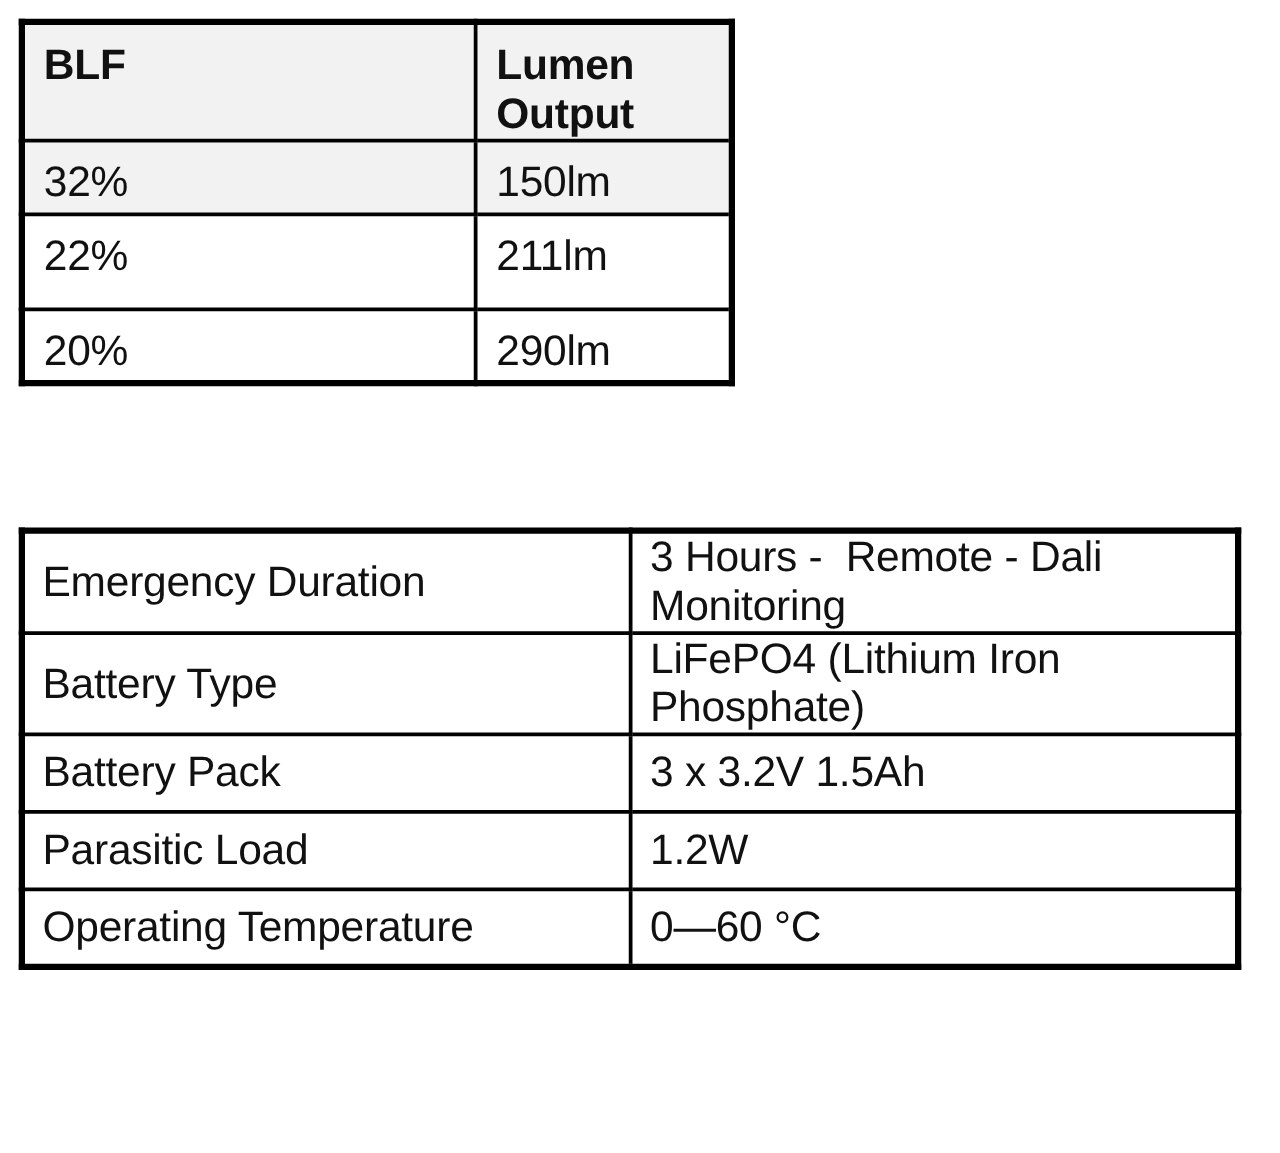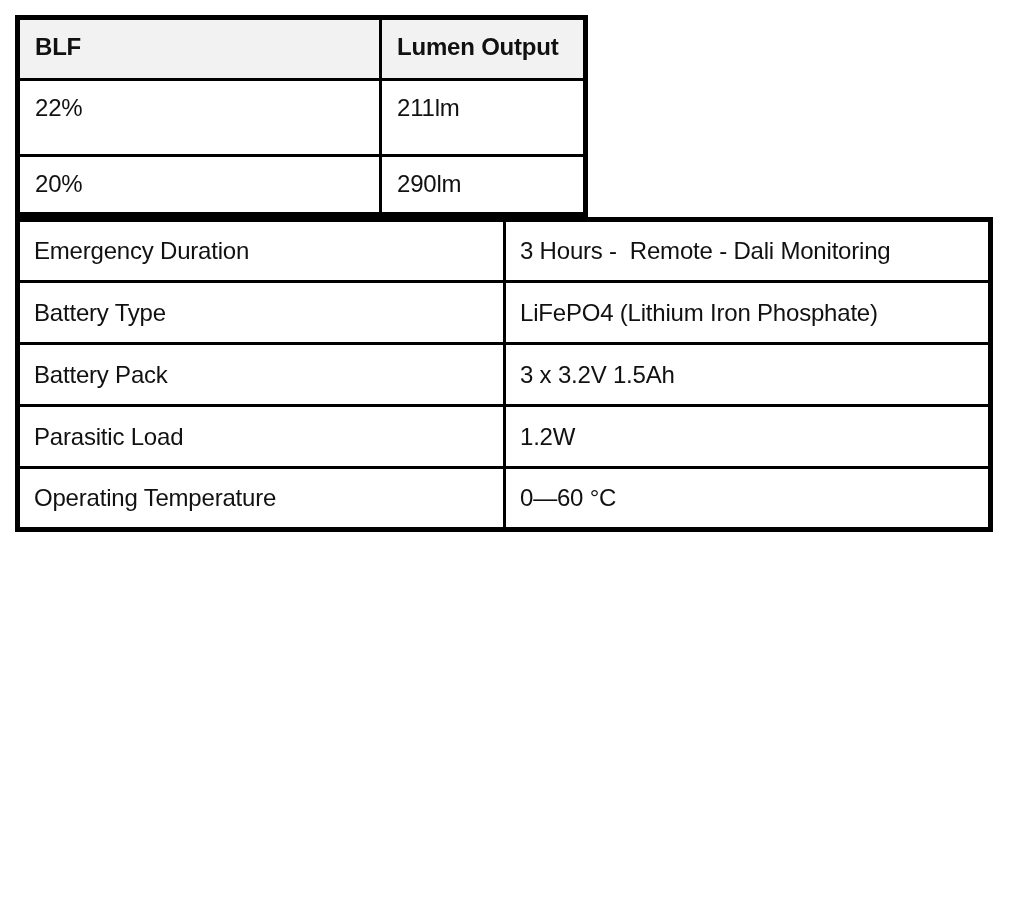--- a/index.html
+++ b/index.html
@@ -18,21 +18,21 @@
     padding: 15px 0 0 15px;
   }
   table {
     border-collapse: collapse;
     table-layout: fixed;
   }
   td, th {
     box-sizing: border-box;
     border: 3px solid #000000;
     text-align: left;
-    font-size: 24px;
+    font-size: 34px;
     letter-spacing: -0.2px;
     overflow: hidden;
   }
 
   
   .blf-table {
     border: 5px solid #000000;
     width: 568px;
   }
   .blf-table th, .blf-table td {
@@ -48,20 +48,21 @@
   }
   .blf-table tr.shaded td {
     background: #f2f2f2;
   }
   .blf-table tr.r1 td { height: 59px; }
   .blf-table tr.r2 td { height: 76px; margin-top: 32px; }
   .blf-table tr.r3 td { height: 59px; }
 
   
   .spec-table {
+    margin-top: 113px;
     border: 5px solid #000000;
     width: 973px;
   }
   .spec-table td {
     vertical-align: middle;
     height: 62px;
     padding: 0 0 0 14px;
     background: #ffffff;
   }
   .spec-table .label-col { width: 487px; }
@@ -73,20 +74,24 @@
 <div class="page">
 
   <table class="blf-table">
     <thead>
       <tr>
         <th class="c1">BLF</th>
         <th class="c2">Lumen Output</th>
       </tr>
     </thead>
     <tbody>
+      <tr class="r1 shaded">
+        <td class="c1">32%</td>
+        <td class="c2">150lm</td>
+      </tr>
       <tr class="r2">
         <td class="c1">22%</td>
         <td class="c2">211lm</td>
       </tr>
       <tr class="r3">
         <td class="c1">20%</td>
         <td class="c2">290lm</td>
       </tr>
     </tbody>
   </table>

